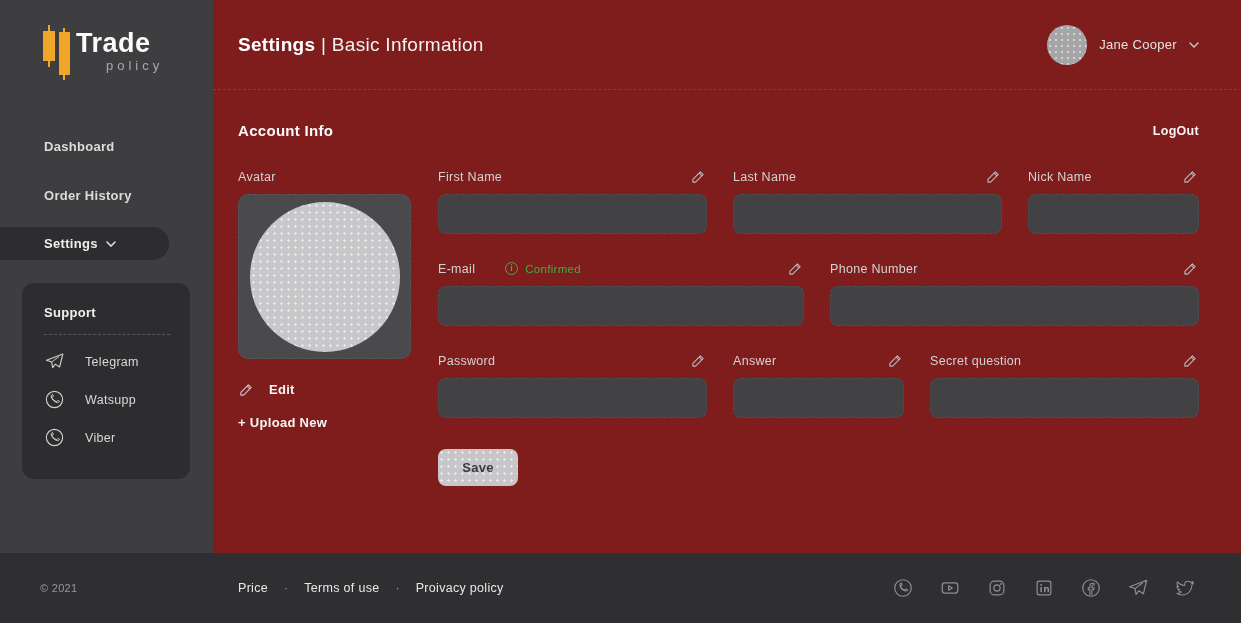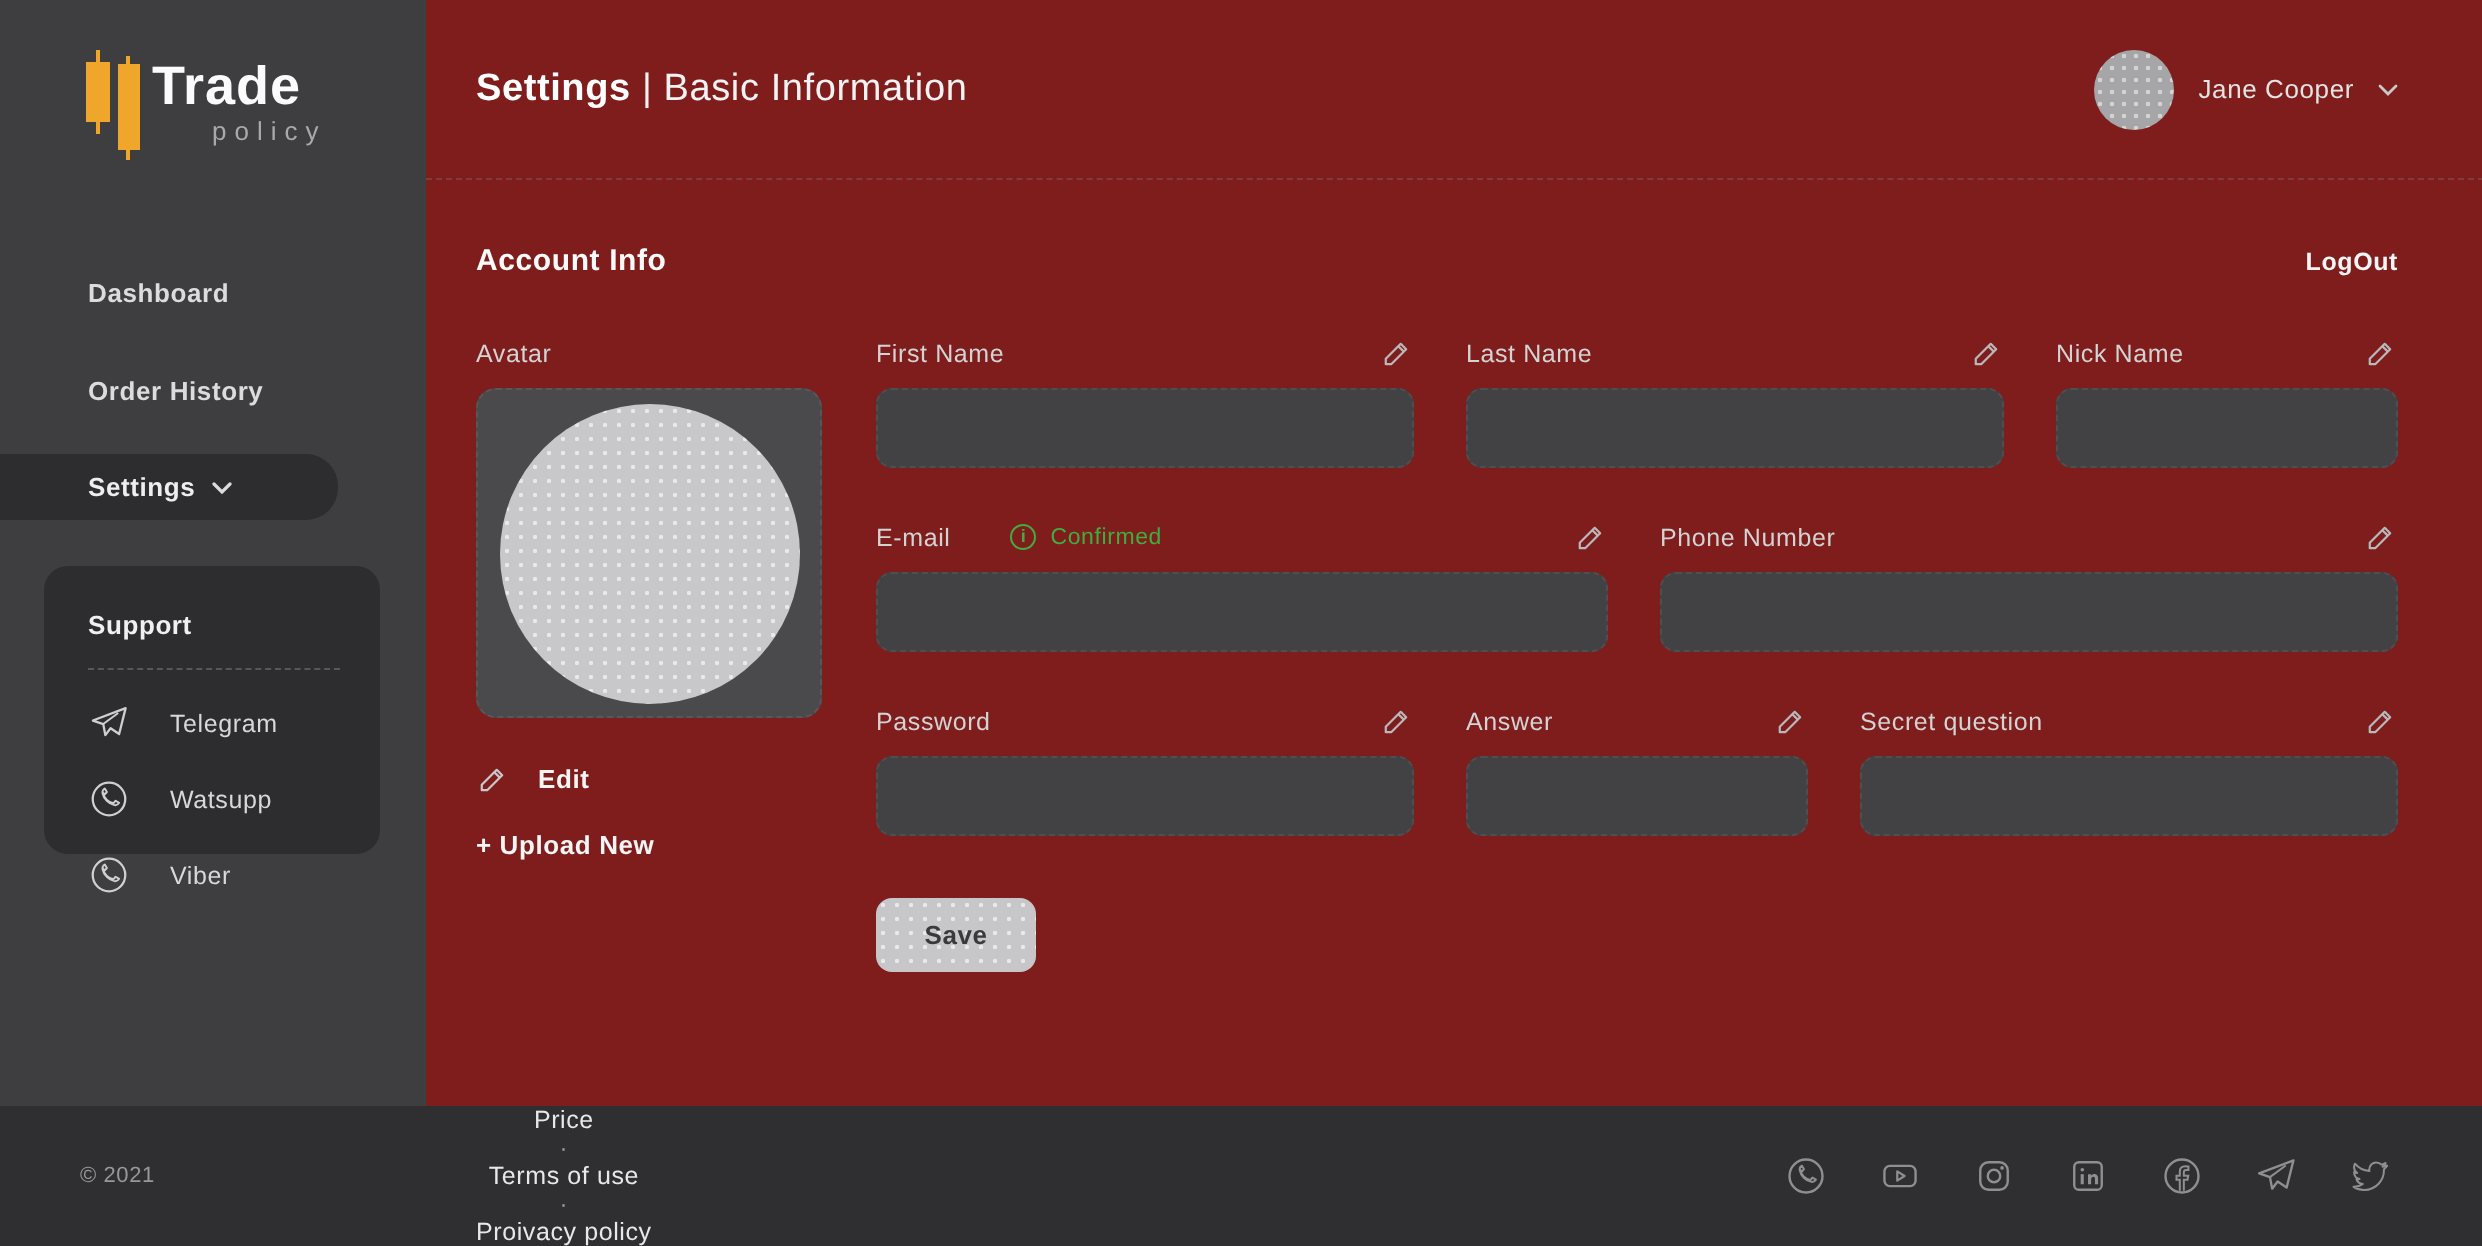--- a/index.html
+++ b/index.html
@@ -21,21 +21,21 @@
   .candle.c2::before,.candle.c2::after{ content:""; position:absolute; left:4px; width:2px; background:#f0a62a; }
   .candle.c2::before{ top:-4px; height:4px; } .candle.c2::after{ bottom:-5px; height:5px; }
   .logo-trade{ position:absolute; left:36px; top:2px; font-size:27px; font-weight:700; color:#fbfbfb; letter-spacing:.5px; }
   .logo-crypto{ position:absolute; left:66px; top:32px; font-size:13px; color:#a9a9ab; letter-spacing:4px; }
   .nav-item{ position:absolute; left:44px; font-size:13px; font-weight:600; color:#dcdcdc; cursor:pointer; }
   .nav-dashboard{ top:139px; }
   .nav-order{ top:188px; }
   .nav-pill{ position:absolute; left:0; top:227px; width:169px; height:33px; background:#2d2d2f; border-radius:0 16px 16px 0; display:flex; align-items:center; padding-left:44px; gap:8px; cursor:pointer; }
   .nav-pill .lbl{ font-size:13px; font-weight:700; color:#eeeeee; }
   .chev{ width:10px; height:6px; display:inline-block; }
-  .support-card{ position:absolute; left:22px; top:283px; width:168px; height:144px; background:#2d2d2f; border-radius:12px; padding:22px 20px 0 22px; }
+  .support-card{ position:absolute; left:22px; top:283px; width:168px; height:196px; background:#2d2d2f; border-radius:12px; padding:22px 20px 0 22px; }
   .support-title{ font-size:13px; font-weight:700; color:#f0f0f0; }
   .support-divider{ border-top:1px dashed #57575b; margin:14px 0 16px 0; }
   .support-item{ display:flex; align-items:center; gap:20px; margin-bottom:17px; cursor:pointer; }
   .support-item .s-label{ font-size:12.5px; color:#d8d8d8; }
   .s-ico{ width:21px; height:21px; flex:0 0 21px; }
   
   .main{ background:#7f1d1d; grid-column:2; grid-row:1; position:relative; }
   .main-header{ height:90px; display:flex; align-items:center; padding:0 43px 0 25px; border-bottom:1px dashed #83838650; }
   .page-title{ font-size:19px; color:#f2f2f2; font-weight:400; }
   .page-title b{ font-weight:700; color:#ffffff; }
@@ -64,21 +64,21 @@
   .input{ height:40px; background:#424245; border:1px dashed #ffffff12; border-radius:8px; color:#eee; font-size:13px; padding:0 12px; outline:none; width:100%; font-family:"Liberation Sans",sans-serif; }
   .confirm-badge{ display:flex; align-items:center; gap:7px; margin-left:30px; }
   .confirm-i{ width:13px; height:13px; border:1.5px solid #3fae3f; border-radius:50%; color:#3fae3f; font-size:9px; font-weight:700; display:flex; align-items:center; justify-content:center; line-height:1; }
   .confirm-text{ font-size:11.5px; color:#3fae3f; }
   .save-btn{ margin-top:4px; width:80px; height:37px; border:none; border-radius:8px; cursor:pointer;
     background-color:#c7c7c9; background-image:radial-gradient(rgba(255,255,255,.6) 1px, transparent 1.2px); background-size:7px 7px;
     color:#3a3a3c; font-size:13px; font-weight:700; font-family:"Liberation Sans",sans-serif; letter-spacing:.3px; }
   
   .footer{ grid-column:1 / span 2; grid-row:2; background:#2f2f31; display:flex; align-items:center; }
   .footer-copy{ width:213px; flex:0 0 213px; padding-left:40px; font-size:11px; color:#98989a; }
-  .footer-links{ display:flex; align-items:center; margin-left:25px;flex-direction:column; }
+  .footer-links{ display:flex; align-items:center; gap:16px; margin-left:25px; }
   .footer-link{ font-size:12.5px; color:#e8e8e8; cursor:pointer; }
   .footer-dot{ color:#9a9a9c; font-size:12px; }
   .footer-social{ margin-left:auto; display:flex; align-items:center; gap:25px; padding-right:46px; }
   .soc{ width:22px; height:22px; cursor:pointer; }
   svg{ display:block; }
 </style>
 </head>
 <body>
 
 <div class="app">

